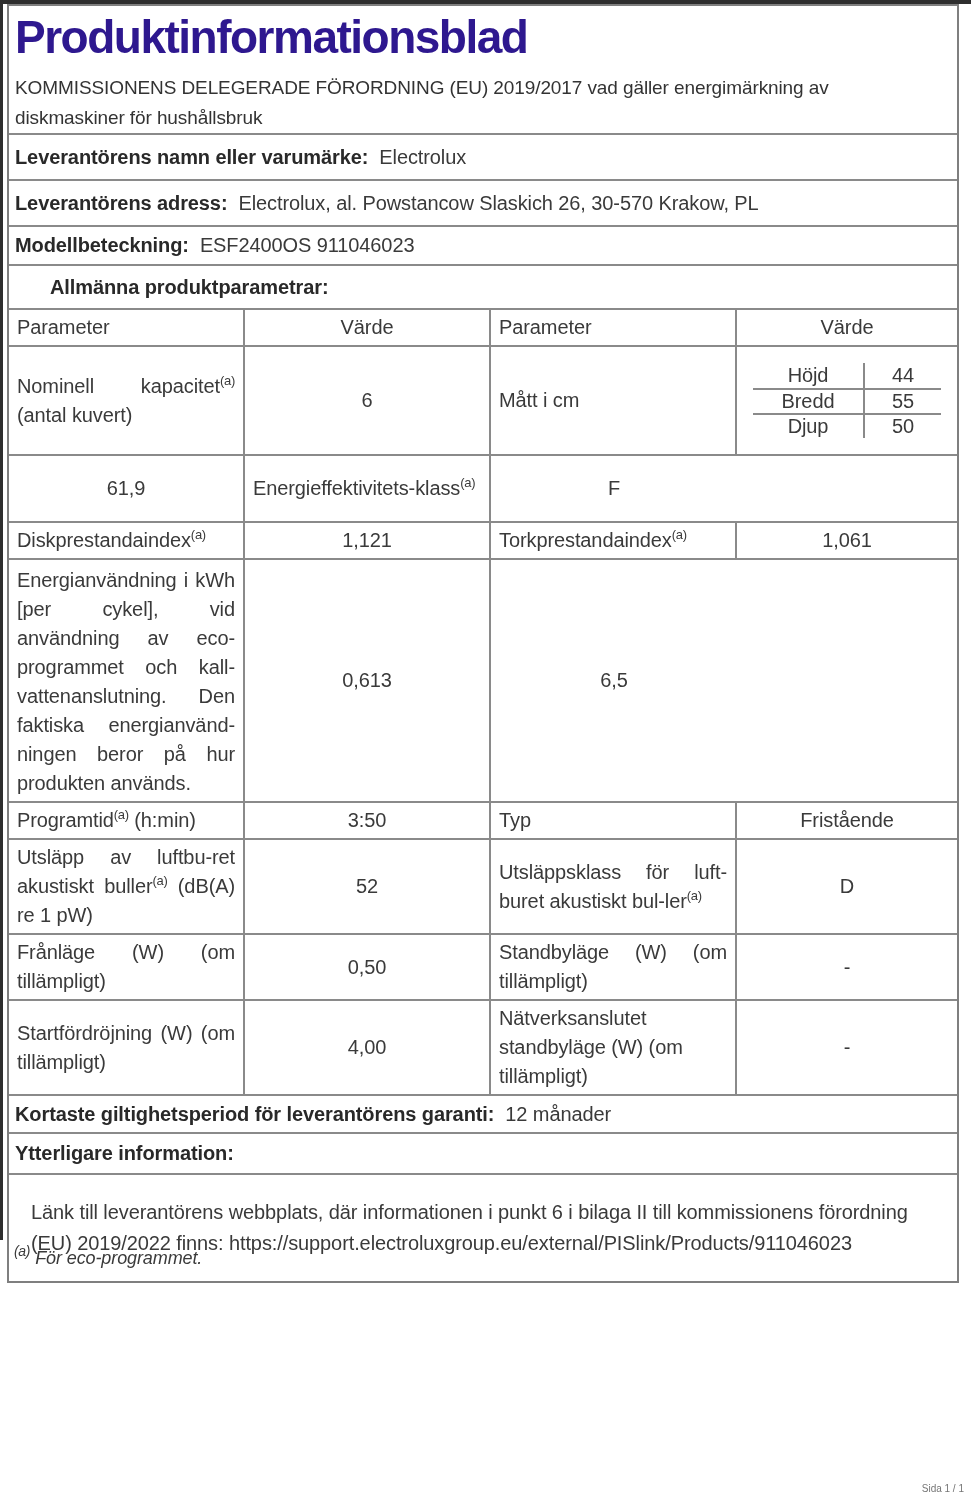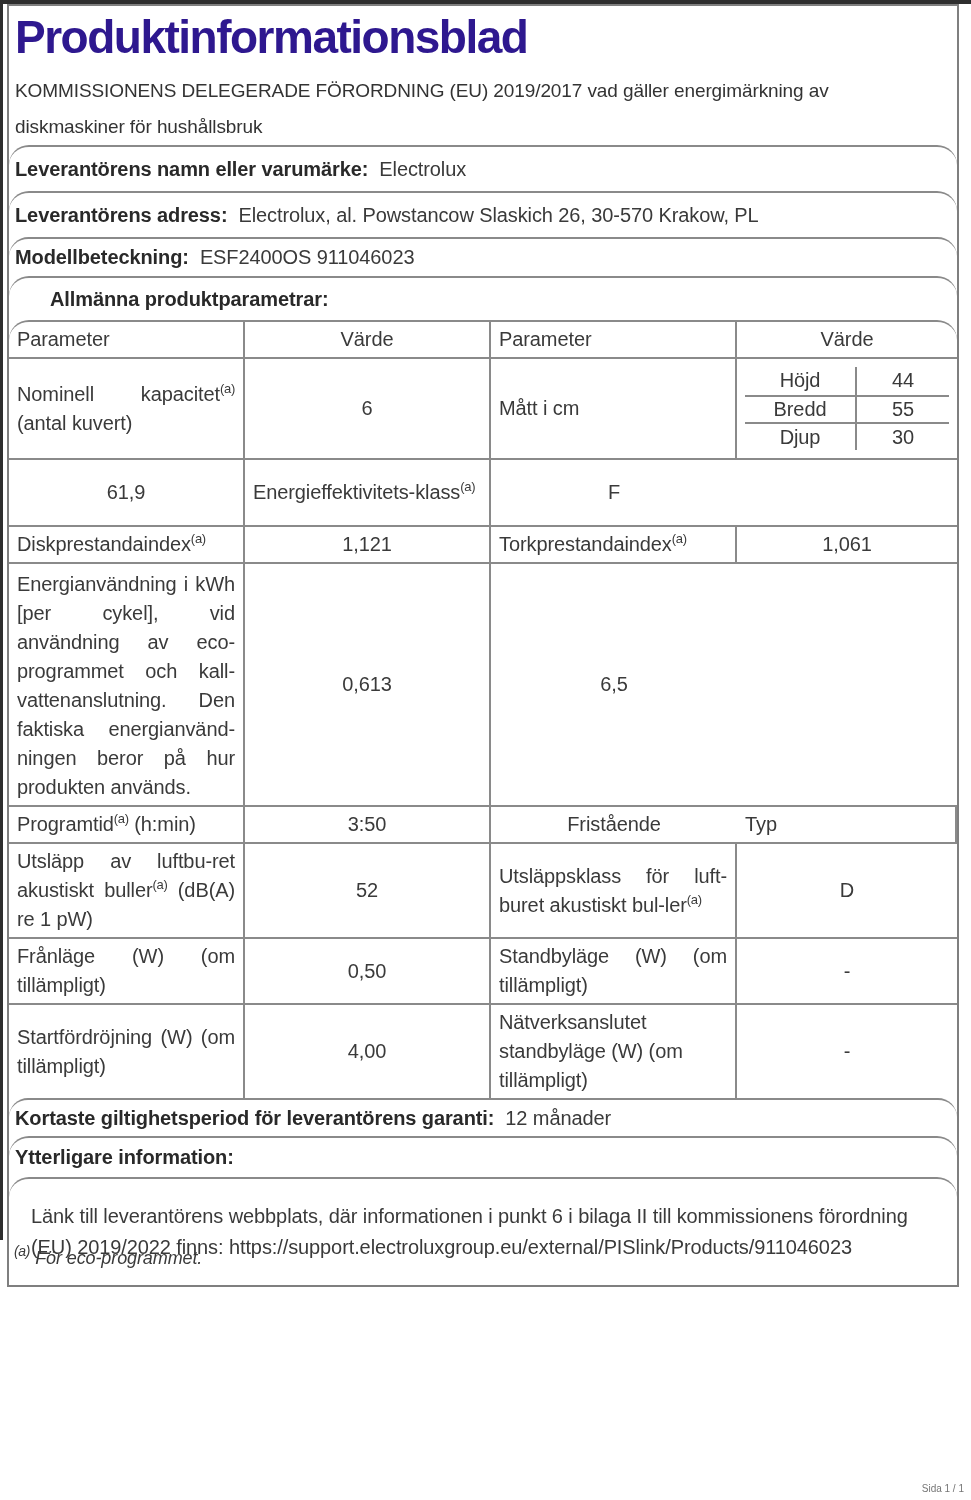--- a/index.html
+++ b/index.html
@@ -8,30 +8,30 @@
     font-family:"Liberation Sans",sans-serif;font-size:20px;color:#3a3a3a;
     letter-spacing:-0.1px;overflow:hidden;
   }
   .edge-top{position:absolute;top:0;left:0;width:971px;height:4px;background:#2e2e2e;}
   .edge-left{position:absolute;top:0;left:0;width:3px;height:1240px;background:#2e2e2e;}
 
   .box{
     position:absolute;left:7px;top:4px;width:952px;
     border:2px solid #7f7f7f;background:#fff;box-sizing:border-box;
   }
-  .row{box-sizing:border-box;border-radius:20px;}
+  .row{box-sizing:border-box;}
   .row + .row, .ptable{border-top:2px solid #8a8a8a;}
 
   
   .r-head{min-height:124px;padding:6px 6px 0 6px;}
   h1{
     margin:0;font-size:46px;line-height:50px;font-weight:bold;
     color:#2e188f;letter-spacing:-1.5px;
   }
-  .reg{margin:11px 0 0 0;font-size:19px;line-height:36px;color:#333;max-width:905px;}
+  .reg{margin:11px 0 0 0;font-size:19px;line-height:30px;color:#333;max-width:905px;}
 
   
   .labelrow{display:flex;align-items:center;padding:0 6px;}
   .labelrow .lbl{font-weight:bold;color:#292929;}
   .labelrow .val{margin-left:11px;color:#3a3a3a;}
   .r-namn{min-height:46px;}
   .r-adress{min-height:46px;}
   .r-modell{min-height:39px;}
   .r-allmanna{min-height:44px;padding-left:41px;}
   .r-kortaste{min-height:38px;}
@@ -128,39 +128,39 @@
     <div class="trow t-r1">
       <div class="cell pc br">
         <div class="inner"><span>Nominell kapacitet</span><sup>(a)</sup><span> (antal kuvert)</span></div>
       </div>
       <div class="cell vc br">
           <span>6</span>
         </div>
       <div class="cell pc br noj">
         <div class="inner"><span>Mått i cm</span></div>
       </div>
-      <div class="cell" style="display:block;padding:8px;">
+      <div class="cell" style="display:block;padding:16px;">
         <div class="dims" style="height:100%;">
           <div class="dcell dlabel">
               <span>Höjd</span>
             </div>
           <div class="dcell">
               <span>44</span>
             </div>
           <div class="dcell dlabel sub2">
               <span>Bredd</span>
             </div>
           <div class="dcell sub2">
               <span>55</span>
             </div>
           <div class="dcell dlabel sub2">
               <span>Djup</span>
             </div>
           <div class="dcell sub2">
-              <span>30</span>
+              <span>50</span>
             </div>
         </div>
       </div>
     </div>
 
     <div class="trow t-r2">
       <div class="cell vc br">
           <span>61,9</span>
         </div>
       <div class="cell pc br noj">
@@ -198,26 +198,26 @@
         </div>
     </div>
 
     <div class="trow t-r5">
       <div class="cell pc br noj">
         <div class="inner"><span>Programtid</span><sup>(a)</sup><span> (h:min)</span></div>
       </div>
       <div class="cell vc br">
           <span>3:50</span>
         </div>
+      <div class="cell pc br noj">
+        <div class="inner"><span>Typ</span></div>
+      </div>
       <div class="cell vc">
           <span>Fristående</span>
         </div>
-      <div class="cell pc br noj">
-        <div class="inner"><span>Typ</span></div>
-      </div>
     </div>
 
     <div class="trow t-r6">
       <div class="cell pc br">
         <div class="inner"><span>Utsläpp av luftbu-ret akustiskt buller</span><sup>(a)</sup><span> (dB(A) re 1 pW)</span></div>
       </div>
       <div class="cell vc br">
           <span>52</span>
         </div>
       <div class="cell pc br">

